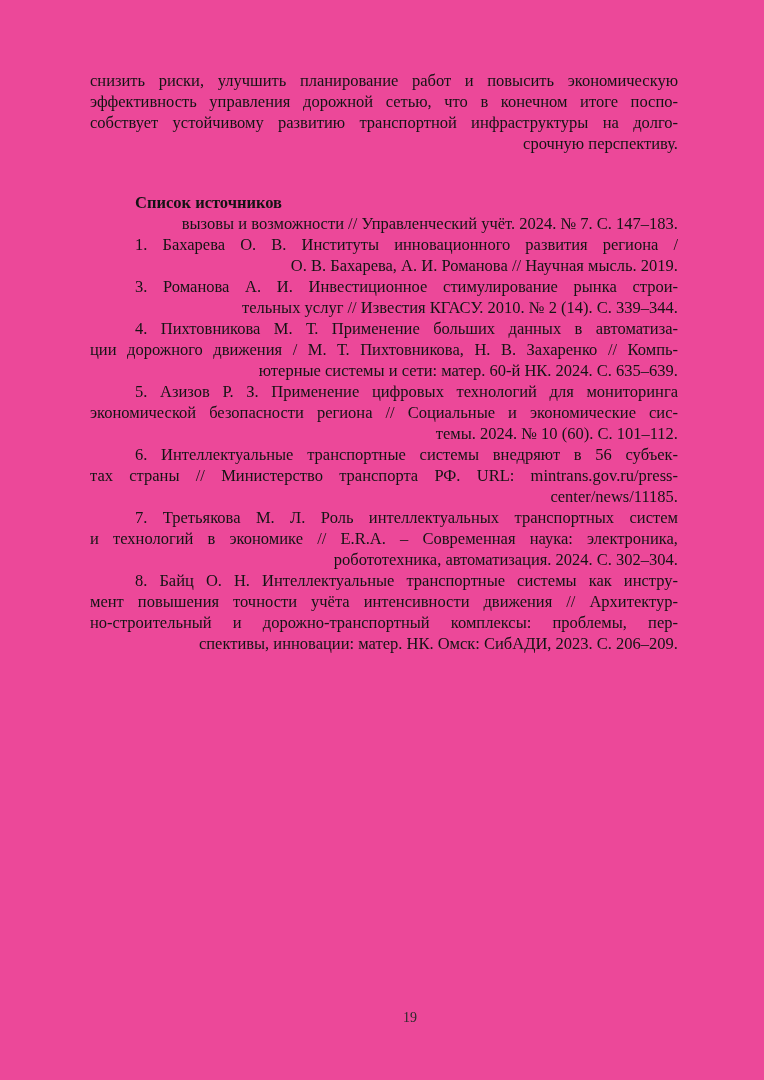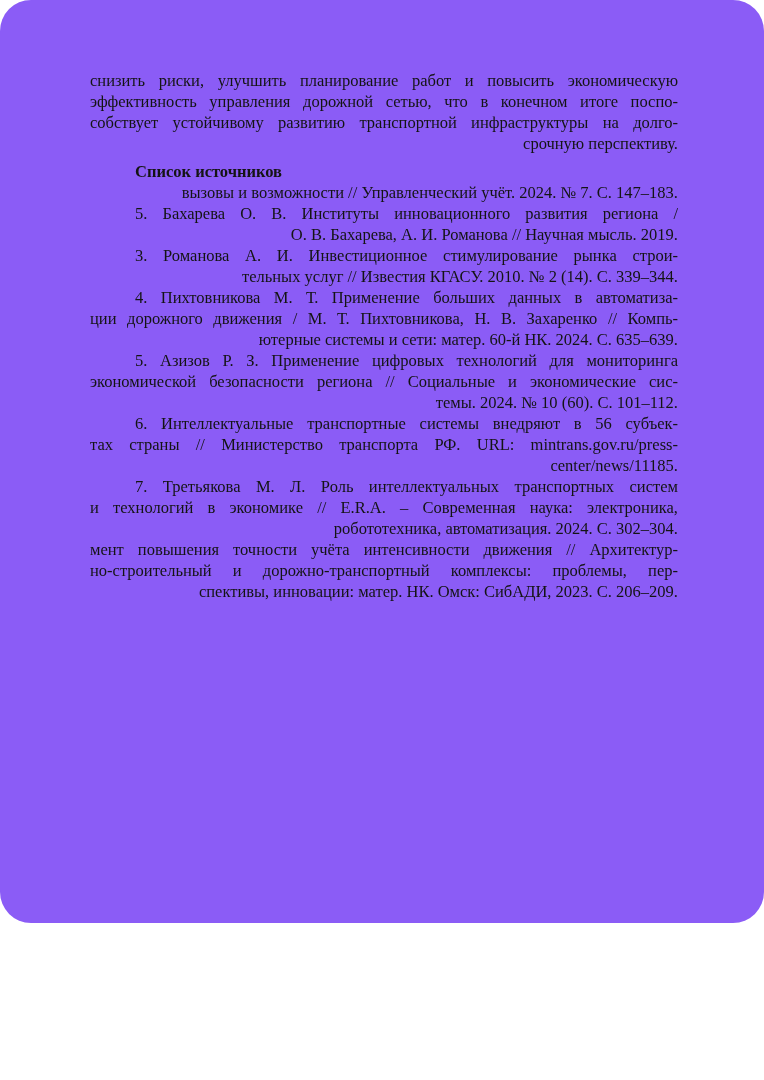--- a/index.html
+++ b/index.html
@@ -3,26 +3,25 @@
 <meta charset="utf-8">
 <style>
   html, body {
     margin: 0;
     padding: 0;
     background: #ffffff;
   }
   .page {
     position: relative;
     width: 764px;
-    height: 923px;
-    background: #8b5cf6;
+    height: 1080px;
+    background: #ec4899;
     overflow: hidden;
     font-family: "Liberation Serif", "DejaVu Serif", serif;
     color: #141414;
-    border-radius: 31px;
   }
   .content {
     position: absolute;
     left: 90px;
     top: 70px;
     width: 588px;
     font-size: 16.5px;
     line-height: 21px;
   }
   .line {
@@ -33,21 +32,21 @@
   .line.plain {
     text-align: right;
     text-align-last: auto;
   }
   .line.indent {
     text-indent: 45px;
   }
   .heading-line {
     font-weight: bold;
     text-indent: 45px;
-    margin-top: 7px;
+    margin-top: 38px;
     text-align: left;
   }
   .footer {
     position: absolute;
     left: 0;
     top: 1009px;
     width: 100%;
     text-align: center;
     font-size: 14px;
     line-height: 18px;
@@ -65,21 +64,21 @@
         <div class="line">эффективность управления дорожной сетью, что в конечном итоге поспо-</div>
         <div class="line">собствует устойчивому развитию транспортной инфраструктуры на долго-</div>
         <div class="line plain">срочную перспективу.</div>
       </div>
     <div class="heading-line">Список источников</div>
     <div id="references-list">
         <div>
           <div class="line plain">вызовы и возможности // Управленческий учёт. 2024. № 7. С. 147–183.</div>
         </div>
         <div>
-          <div class="line indent">5. Бахарева О. В. Институты инновационного развития региона /</div>
+          <div class="line indent">1. Бахарева О. В. Институты инновационного развития региона /</div>
           <div class="line plain">О. В. Бахарева, А. И. Романова // Научная мысль. 2019.</div>
         </div>
         <div>
           <div class="line indent">3. Романова А. И. Инвестиционное стимулирование рынка строи-</div>
           <div class="line plain">тельных услуг // Известия КГАСУ. 2010. № 2 (14). С. 339–344.</div>
         </div>
         <div>
           <div class="line indent">4. Пихтовникова М. Т. Применение больших данных в автоматиза-</div>
           <div class="line">ции дорожного движения / М. Т. Пихтовникова, Н. В. Захаренко // Компь-</div>
           <div class="line plain">ютерные системы и сети: матер. 60-й НК. 2024. С. 635–639.</div>
@@ -93,20 +92,21 @@
           <div class="line indent">6. Интеллектуальные транспортные системы внедряют в 56 субъек-</div>
           <div class="line">тах страны // Министерство транспорта РФ. URL: mintrans.gov.ru/press-</div>
           <div class="line plain">center/news/11185.</div>
         </div>
         <div>
           <div class="line indent">7. Третьякова М. Л. Роль интеллектуальных транспортных систем</div>
           <div class="line">и технологий в экономике // E.R.A. – Современная наука: электроника,</div>
           <div class="line plain">робототехника, автоматизация. 2024. С. 302–304.</div>
         </div>
         <div>
+          <div class="line indent">8. Байц О. Н. Интеллектуальные транспортные системы как инстру-</div>
           <div class="line">мент повышения точности учёта интенсивности движения // Архитектур-</div>
           <div class="line">но-строительный и дорожно-транспортный комплексы: проблемы, пер-</div>
           <div class="line plain">спективы, инновации: матер. НК. Омск: СибАДИ, 2023. С. 206–209.</div>
         </div>
       </div>
   </div>
   <div class="footer">19</div>
 </div>
 
 </body></html>

